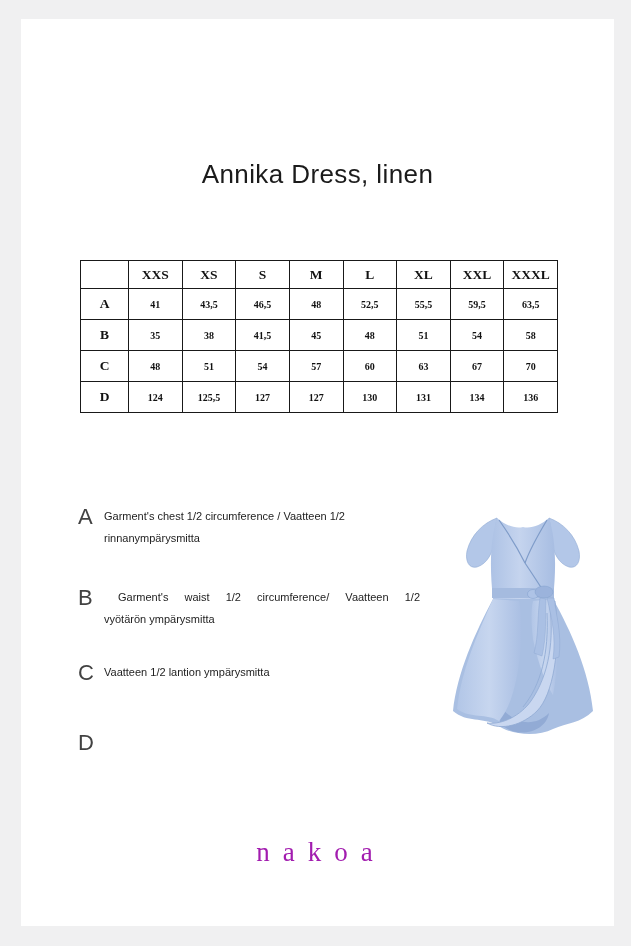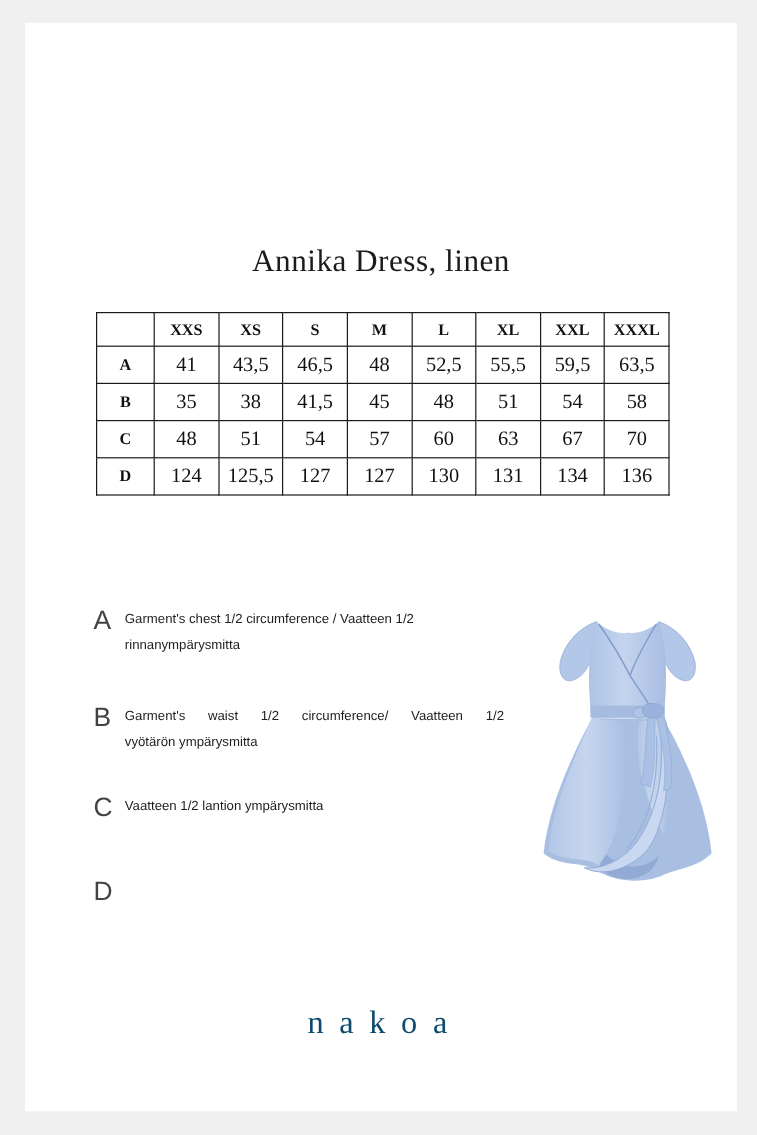--- a/index.html
+++ b/index.html
@@ -11,37 +11,36 @@
     overflow:hidden;
   }
   .page{
     position:absolute;left:21px;top:19px;width:593px;height:907px;
     background:#ffffff;
   }
   .title{
     position:absolute;top:139px;left:0;width:100%;
     text-align:center;font-size:26px;line-height:32px;
     font-weight:400;color:#1b1b1b;letter-spacing:0.4px;
-    font-family:Liberation Serif, serif;
-    margin-top:44px;
+    font-family:Liberation Sans, sans-serif;
   }
   table.size-table{
     position:absolute;left:59px;top:241px;width:478px;
     border-collapse:collapse;table-layout:fixed;
     font-family:"Liberation Serif", serif;
     font-size:14px;color:#111;border-radius:28px;
   }
   table.size-table th, table.size-table td{
     border:1.5px solid #191919;
     text-align:center;vertical-align:middle;
     padding:0;height:30px;
   }
   table.size-table thead th{font-weight:700;height:27px;font-size:13.5px;}
   table.size-table tbody th{font-weight:700;font-size:13.5px;}
-  table.size-table td{font-weight:400;font-size:17px;}
+  table.size-table td{font-weight:700;font-size:10px;}
   col.label-col{width:48px;}
 
   .legend-row{
     position:absolute;left:57px;display:flex;align-items:flex-start;
   }
   .legend-row.pos-a{top:486px;}
   .legend-row.pos-b{top:567px;}
   .legend-row.pos-c{top:642px;}
   .legend-row.pos-d{top:712px;}
   .legend-letter{
@@ -50,29 +49,30 @@
   }
   .legend-lines{
     width:316px;margin-left:0;
     font-size:11px;line-height:22px;color:#1d1d1d;
   }
   .legend-line{white-space:nowrap;}
   .legend-line.stretch{
     white-space:normal;
     text-align:justify;
     text-align-last:justify;
+    margin-left:14px;
   }
   .dress{
     position:absolute;left:422px;top:494px;width:160px;height:232px;
   }
   .brand{
     position:absolute;top:818px;left:0;width:100%;
     text-align:center;text-indent:7px;
     font-family:"Liberation Serif", serif;
-    font-size:27px;letter-spacing:13px;color:#0c4a6e;font-weight:400;
+    font-size:27px;letter-spacing:13px;color:#a21caf;font-weight:400;
   }
 </style>
 </head>
 <body>
 
 <div class="page">
 
   <div class="title">Annika Dress, linen</div>
 
   <table class="size-table">

